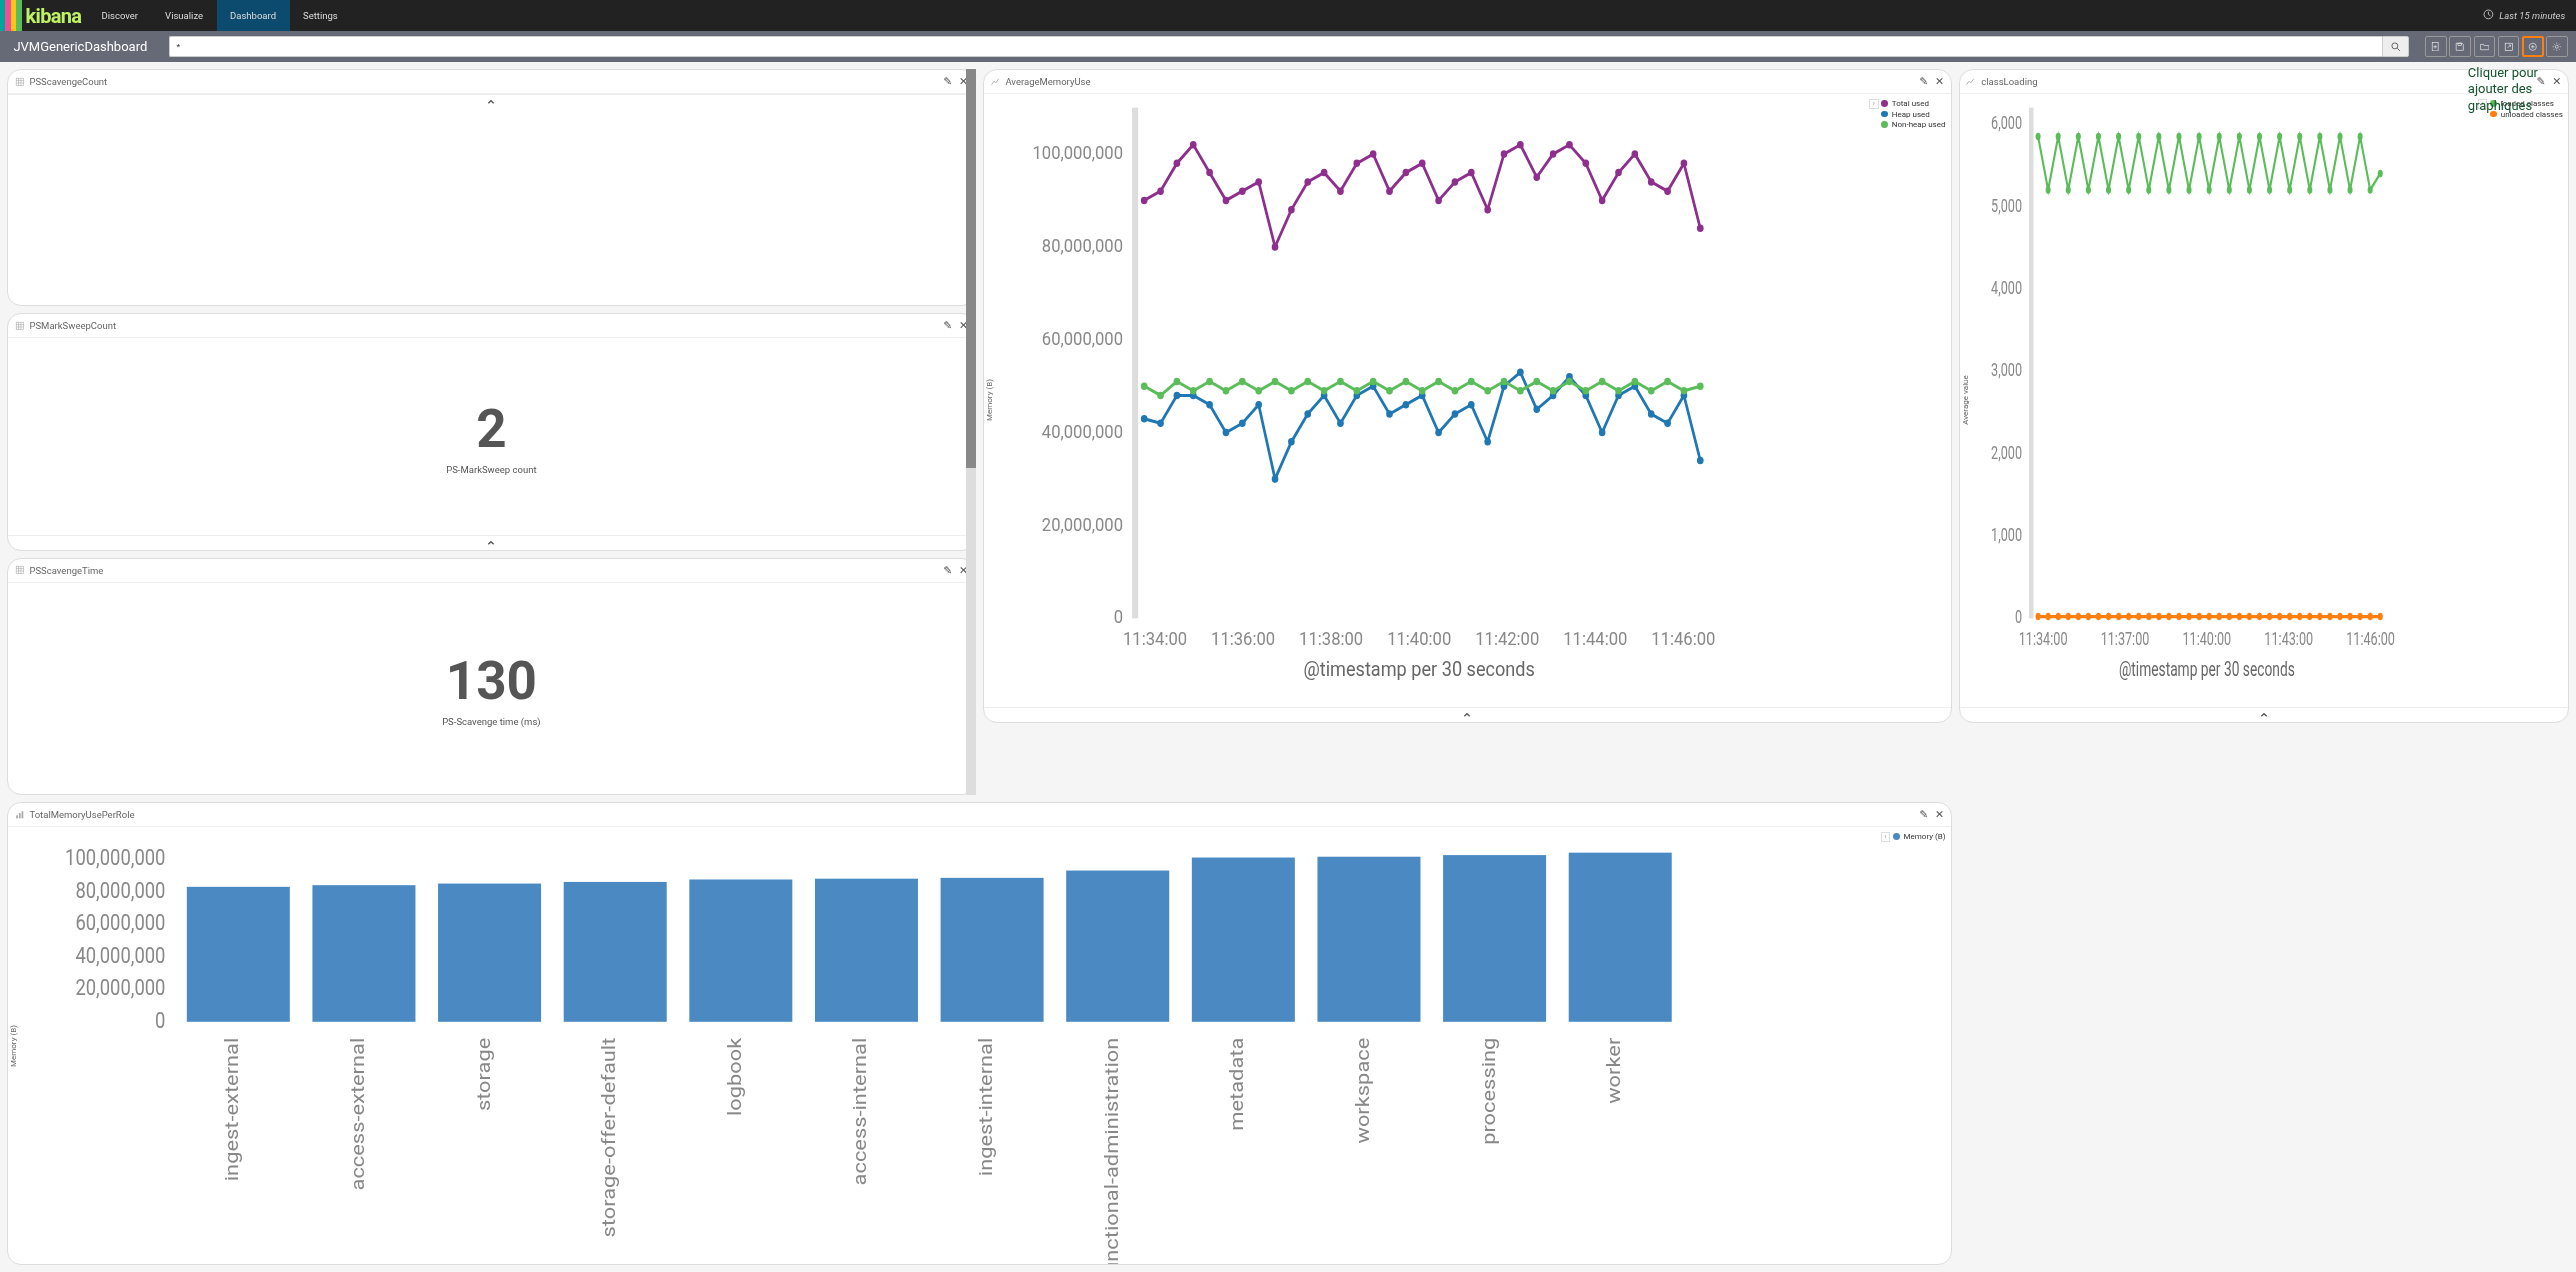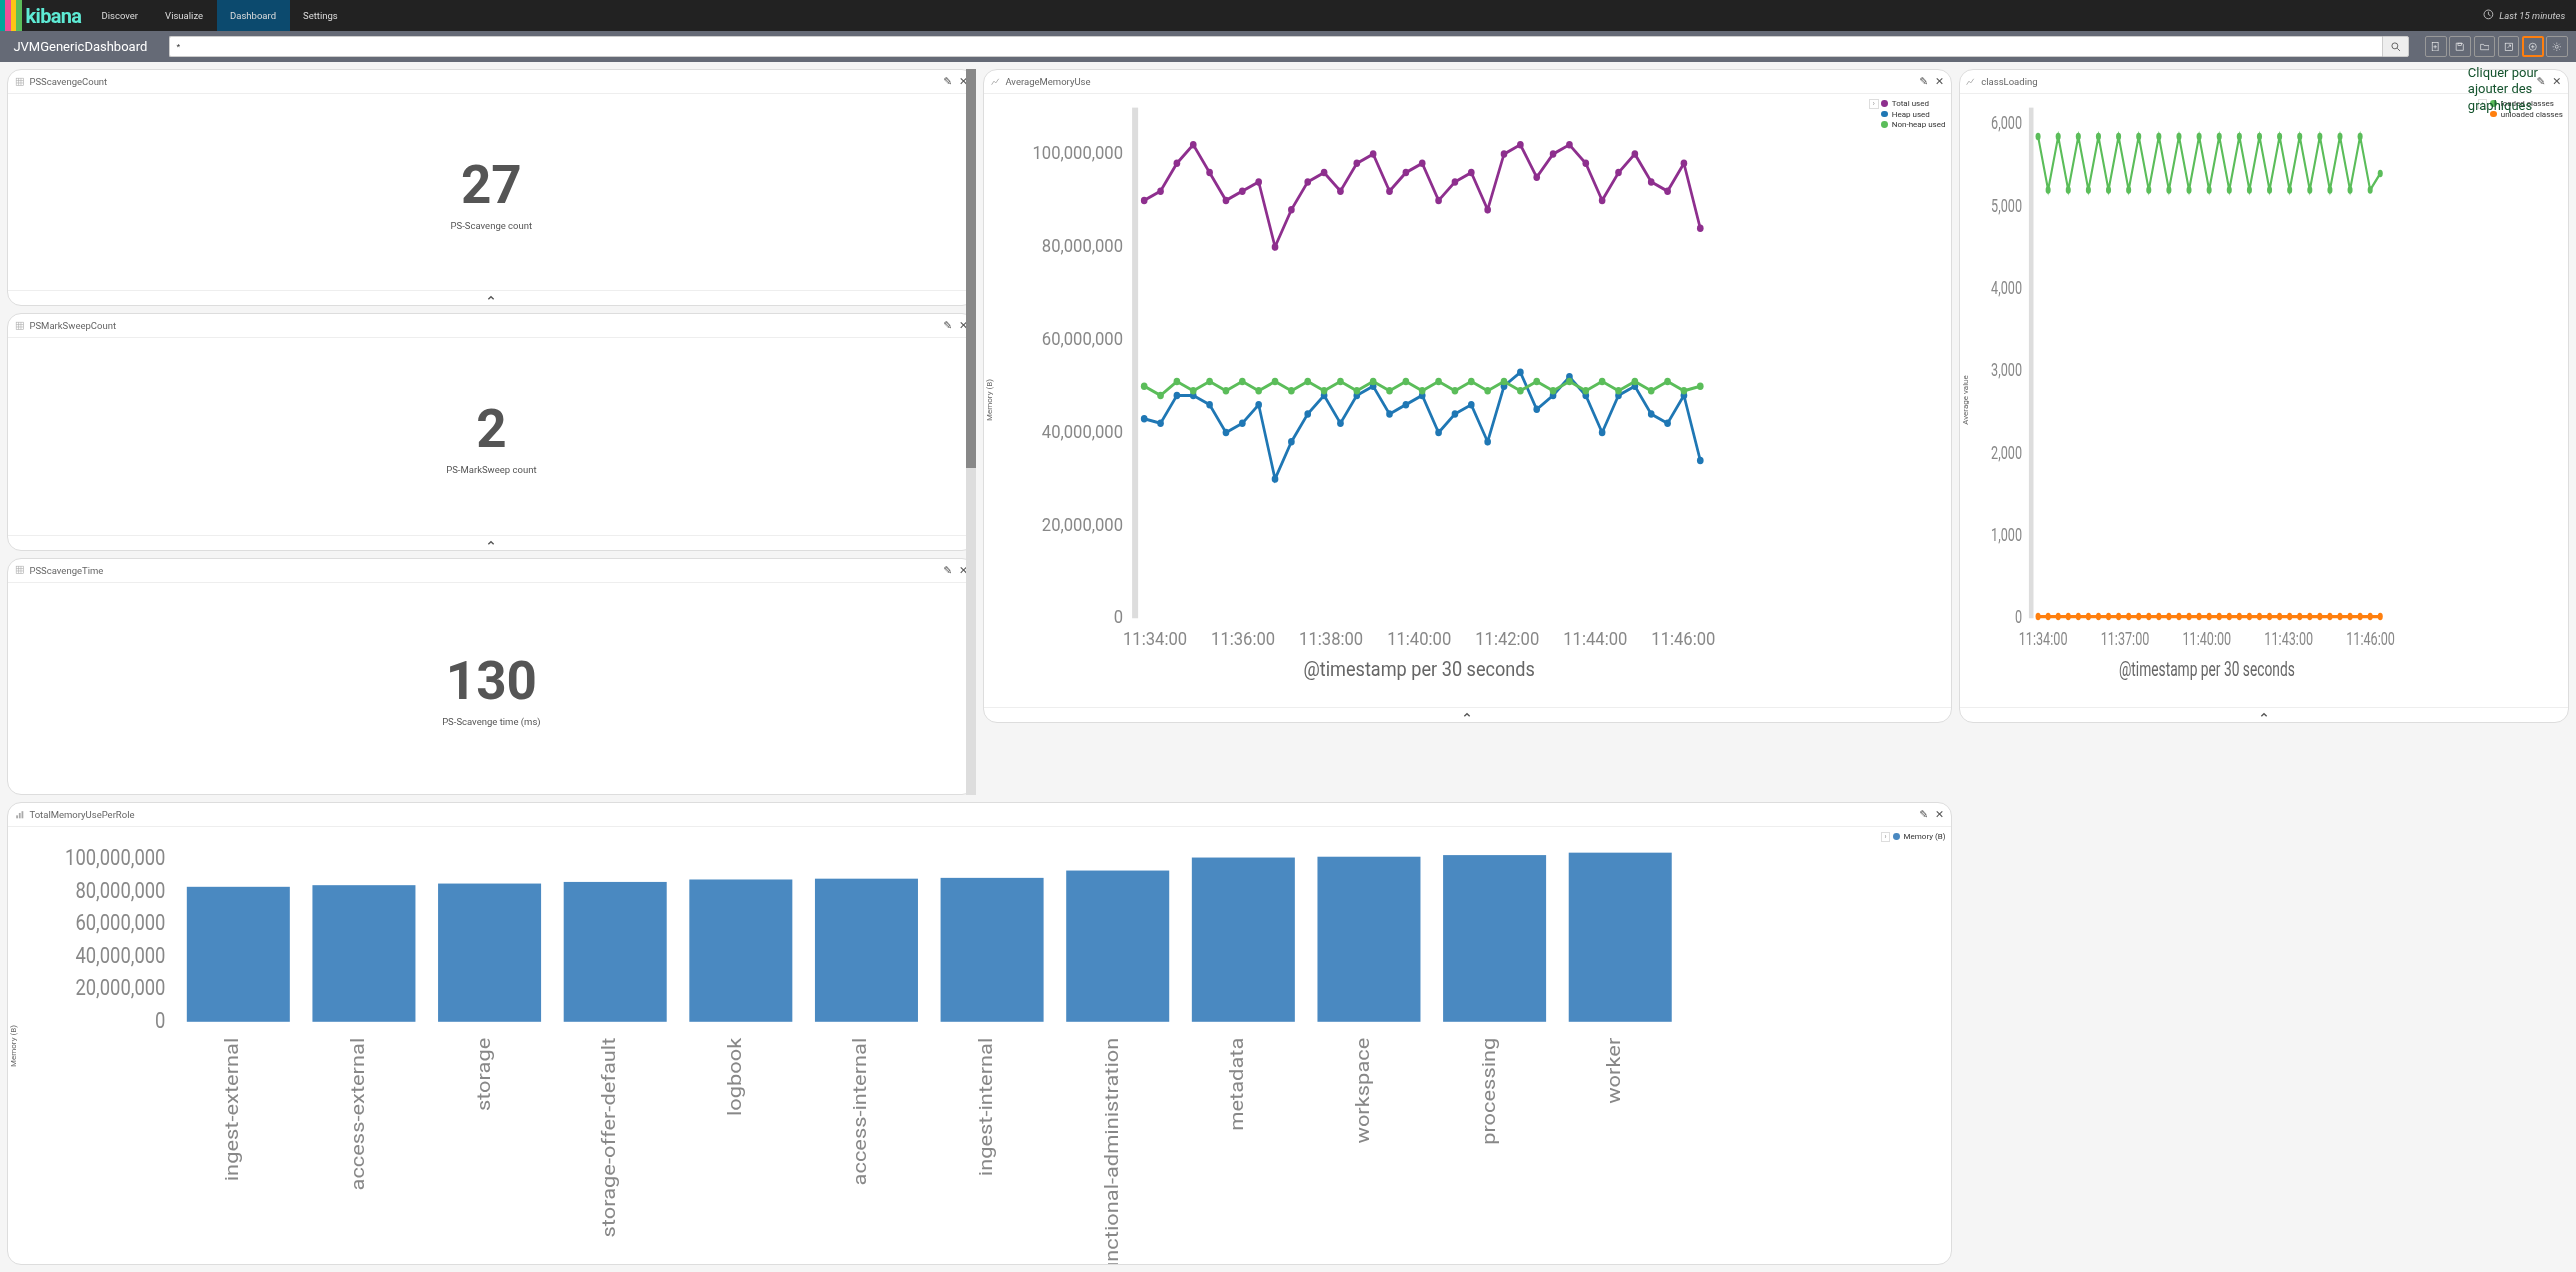--- a/index.html
+++ b/index.html
@@ -5,21 +5,21 @@
 * { margin: 0; padding: 0; box-sizing: border-box; }
 body { font-family: -apple-system, BlinkMacSystemFont, "Segoe UI", Roboto, sans-serif; background: #f5f5f5; color: #333; overflow: hidden; width: 100vw; height: 100vh; }
 .topbar { background: #222; height: 31px; display: flex; align-items: center; color: #fff; }
 .logo { display: flex; align-items: center; height: 31px; padding: 0 6.8px 0 0; }
 .logo-stripes { display: flex; height: 31px; }
 .logo-stripes span { width: 5.4px; height: 31px; display: inline-block; }
 .stripe1 { background: #00a69b; }
 .stripe2 { background: #f04e98; }
 .stripe3 { background: #fec514; }
 .stripe4 { background: #5bbd5a; }
-.logo-text { font-size: 20px; font-weight: 700; color: #5eead4; margin-left: 4px; letter-spacing: -0.7px; }
+.logo-text { font-size: 20px; font-weight: 700; color: #bef264; margin-left: 4px; letter-spacing: -0.7px; }
 .nav-tabs { display: flex; height: 31px; }
 .nav-tab { padding: 0 13.5px; display: flex; align-items: center; font-size: 9.5px; color: #ddd; cursor: pointer; }
 .nav-tab.active { background: #0c4a6e; }
 .top-right { margin-left: auto; display: flex; align-items: center; padding-right: 10.8px; color: #ccc; font-size: 9.5px; gap: 5.4px; font-style: italic; }
 .secondbar { background: #656a76; height: 31px; display: flex; align-items: center; padding: 0 8px; gap: 16px; }
 .dash-name { color: #fff; font-size: 13px; padding: 0 5.4px; }
 .search-wrap { flex: 1; display: flex; }
 .search-input { flex: 1; height: 21.6px; border: 0.7px solid #ccc; border-right: none; padding: 0 6.8px; font-size: 9.5px; background: #fff; color: #333; border-radius: 2px 0 0 2px; }
 .search-btn { width: 27px; height: 21.6px; border: 0.7px solid #ccc; background: #eee; display: flex; align-items: center; justify-content: center; border-radius: 0 2px 2px 0; cursor: pointer; }
 .toolbar-btns { display: flex; gap: 2.7px; }
@@ -432,24 +432,20 @@
               <rect x="2" y="2" width="12" height="12" stroke="#aaa" fill="none"></rect>
               <path d="M2 6h12M2 10h12M6 2v12M10 2v12" stroke="#aaa"></path>
             </svg>
           </span>
         <span class="panel-title">PSScavengeCount</span>
         <div class="panel-actions">
             <span>✎</span>
             <span>✕</span>
           </div>
       </div>
-      <div class="panel-body metric-body">
-        <div class="metric-value">27</div>
-        <div class="metric-label">PS-Scavenge count</div>
-      </div>
       <div class="expand-bar">
           <svg width="8" height="8" viewBox="0 0 12 12">
             <path d="M2 8l4-4 4 4" stroke="#555" fill="none" stroke-width="2"></path>
           </svg>
         </div>
     </div>
 
     <div class="panel" style="flex:1;">
       <div class="panel-header">
         <span class="panel-icon">

